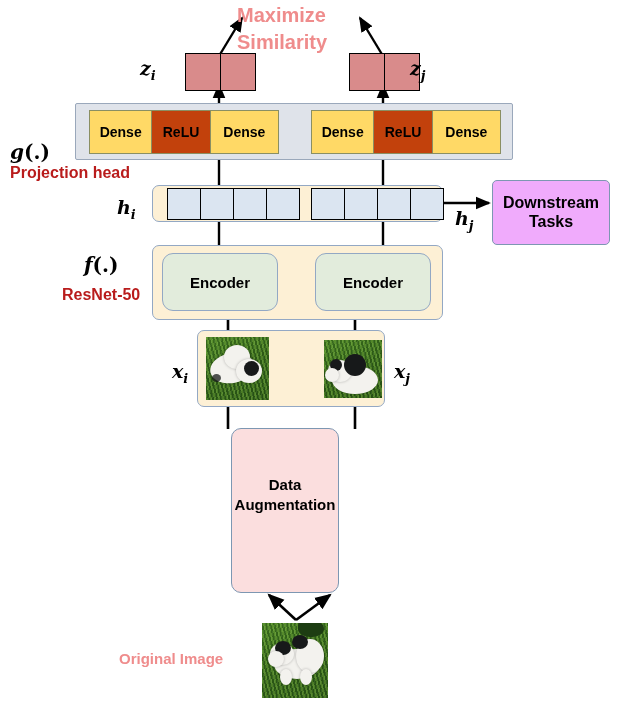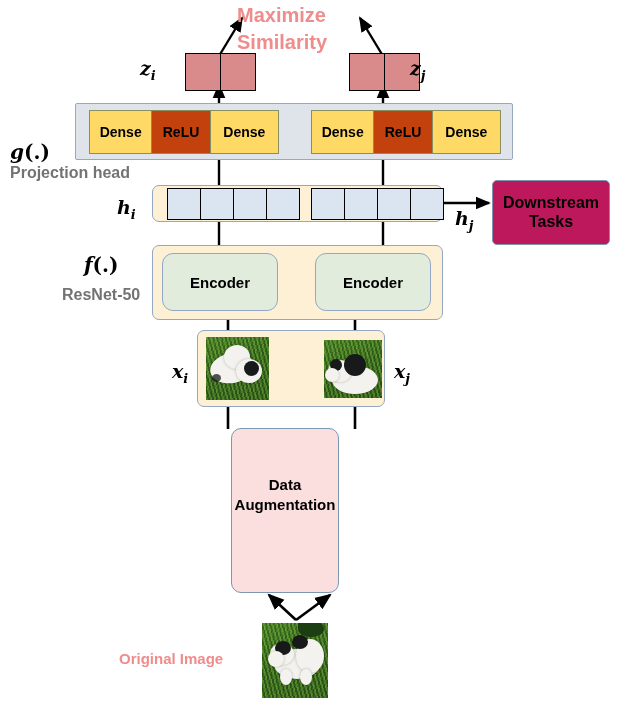--- a/index.html
+++ b/index.html
@@ -39,21 +39,21 @@
     white-space: nowrap;
   }
   .math .sub {
     font-size: 0.68em;
     vertical-align: sub;
     font-style: italic;
   }
   .plainlabel {
     font-family: "Liberation Sans", sans-serif;
     font-weight: bold;
-    color: #737373;
+    color: #b91c1c;
     white-space: nowrap;
   }
   .accentlabel {
     font-family: "Liberation Sans", sans-serif;
     font-weight: bold;
     color: #ef8c8c;
     white-space: nowrap;
   }
 
   
@@ -124,21 +124,21 @@
     align-items: center;
     justify-content: center;
     font-family: "Liberation Sans", sans-serif;
     font-weight: bold;
     font-size: 15px;
     color: #000;
   }
 
   
   .downstream {
-    background: #be185d;
+    background: #f0abfc;
     border: 1.2px solid #7d97b2;
     border-radius: 5px;
     display: flex;
     align-items: center;
     justify-content: center;
     text-align: center;
     font-family: "Liberation Sans", sans-serif;
     font-weight: bold;
     font-size: 16px;
     line-height: 1.15;

